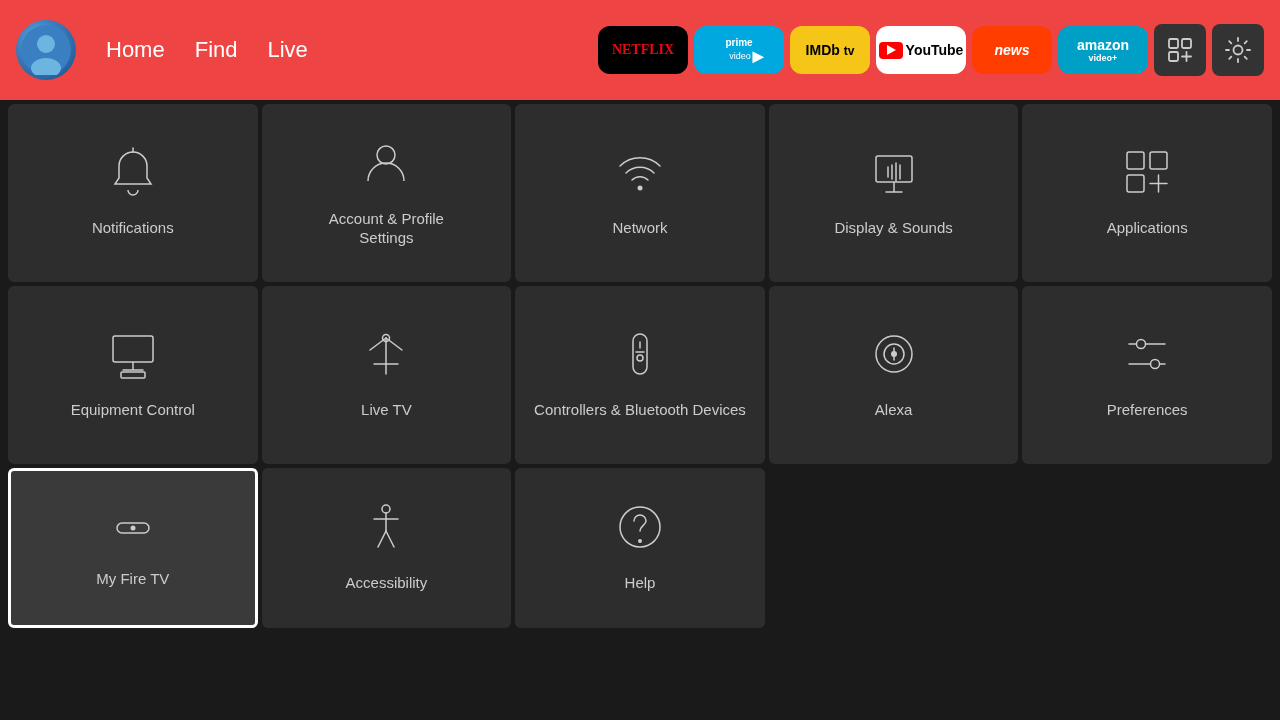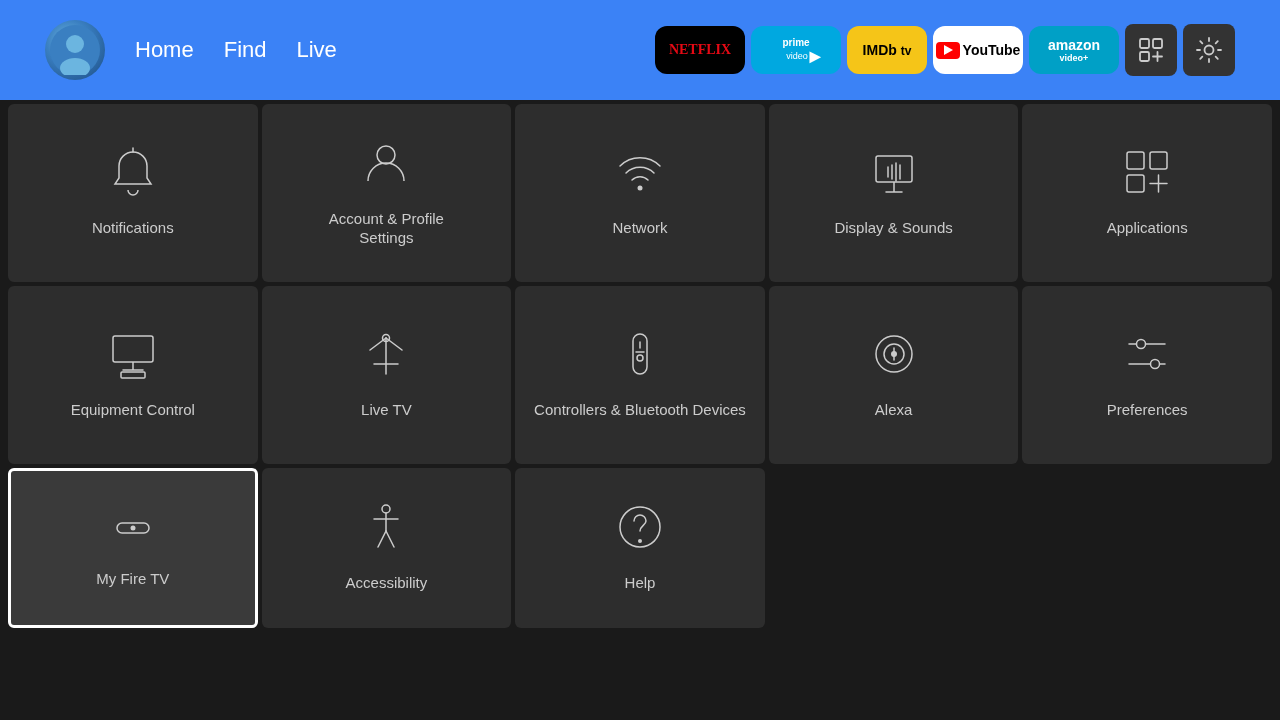--- a/index.html
+++ b/index.html
@@ -11,23 +11,23 @@
       font-family: 'Arial', sans-serif;
       color: #ffffff;
       overflow: hidden;
     }
 
     
     .top-nav {
       display: flex;
       align-items: center;
       height: 100px;
-      padding: 0 45px;
+      padding: 0 16px;
       gap: 20px;
-      background-color: #3b82f6;
+      background-color: #ef4444;
     }
 
     .avatar {
       width: 60px;
       height: 60px;
       border-radius: 50%;
       background: radial-gradient(circle at 38% 35%, #6bb5e0 0%, #3a7fc1 40%, #1a4a80 100%);
       display: flex;
       align-items: center;
       justify-content: center;
@@ -188,20 +188,23 @@
 
     <div class="app-btn youtube">
       <div class="youtube-logo">
         <div class="yt-icon">
             <div class="yt-triangle"></div>
           </div>
         <span class="yt-text">YouTube</span>
       </div>
     </div>
 
+    <div class="app-btn news">
+      <span class="news-text">news</span>
+    </div>
 
     <div class="app-btn amazonkids">
       <div style="text-align:center;">
         <div style="font-size:14px;color:#fff;font-weight:700;">amazon</div>
         <div style="font-size:9px;color:#fff;font-weight:700;">video+</div>
       </div>
     </div>
 
     <div class="icon-btn">
       <svg width="26" height="26" viewBox="0 0 26 26" fill="none" xmlns="http://www.w3.org/2000/svg">

